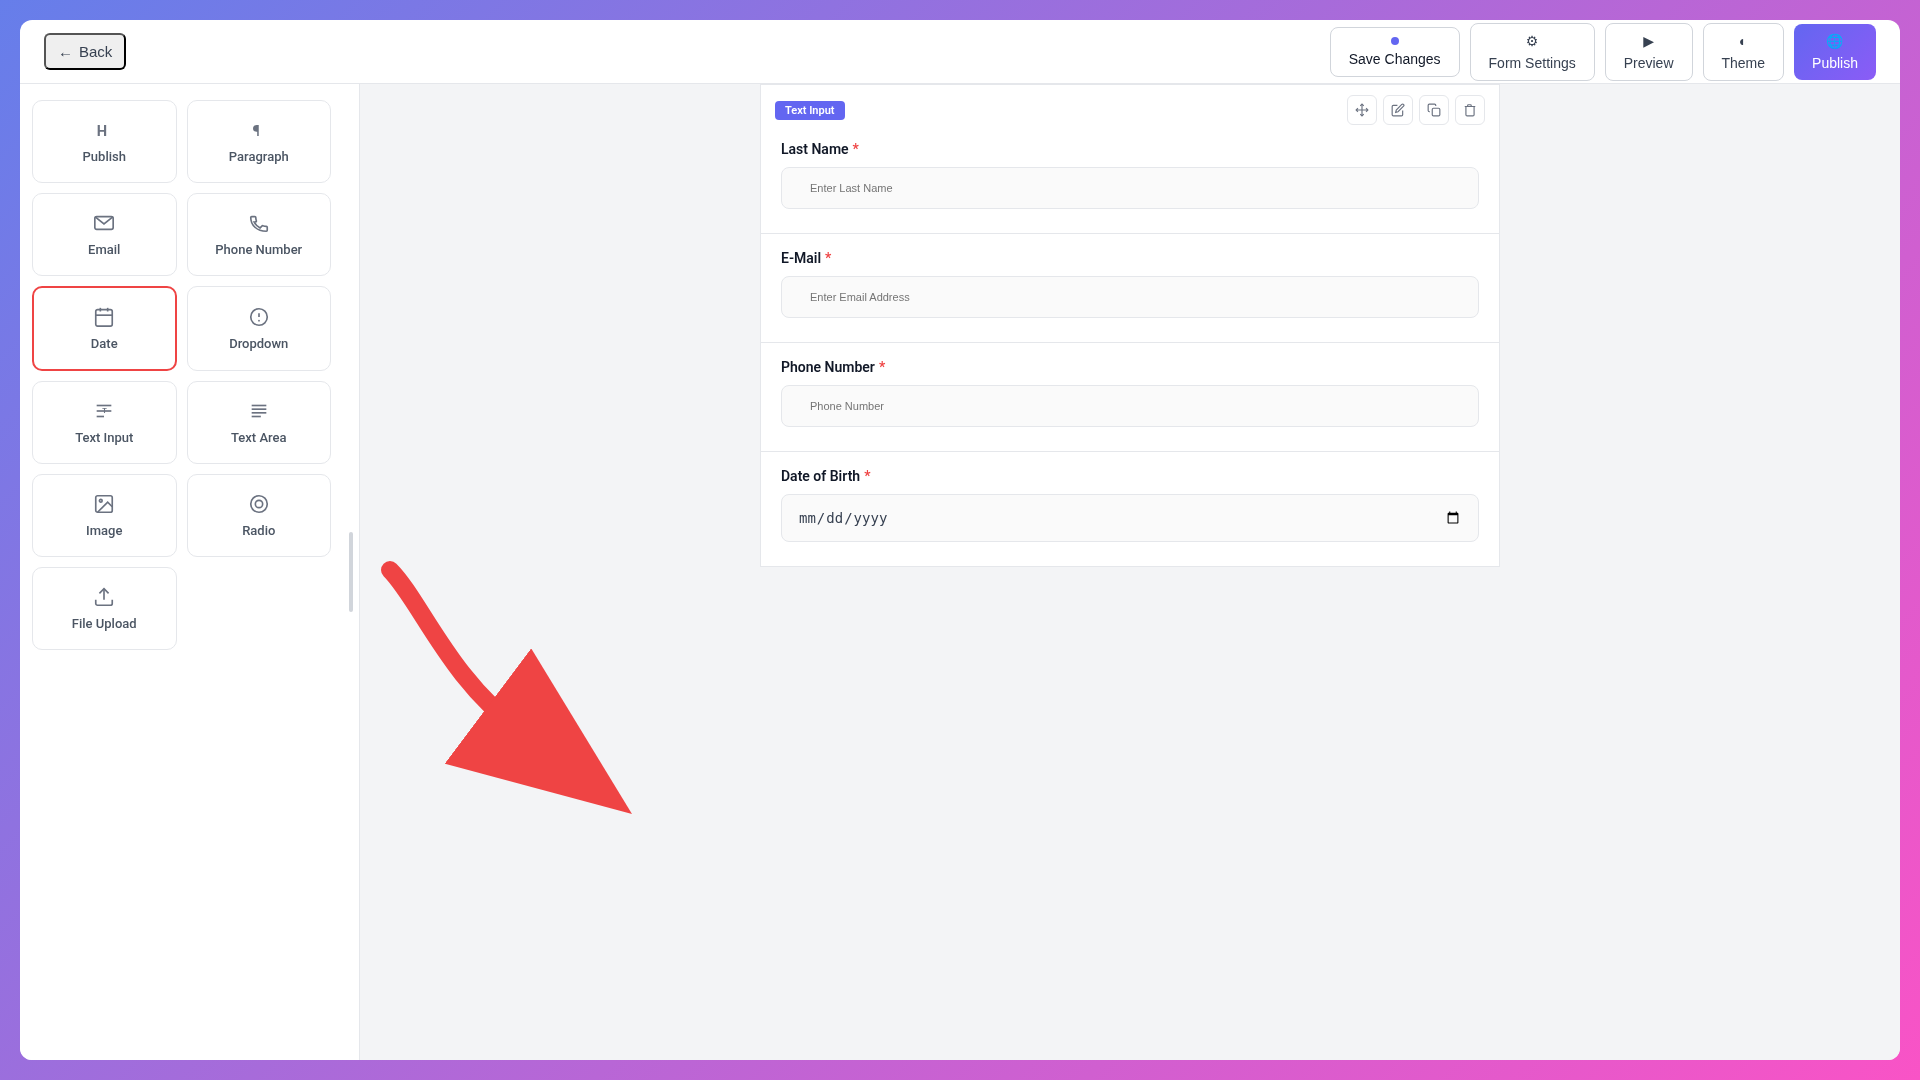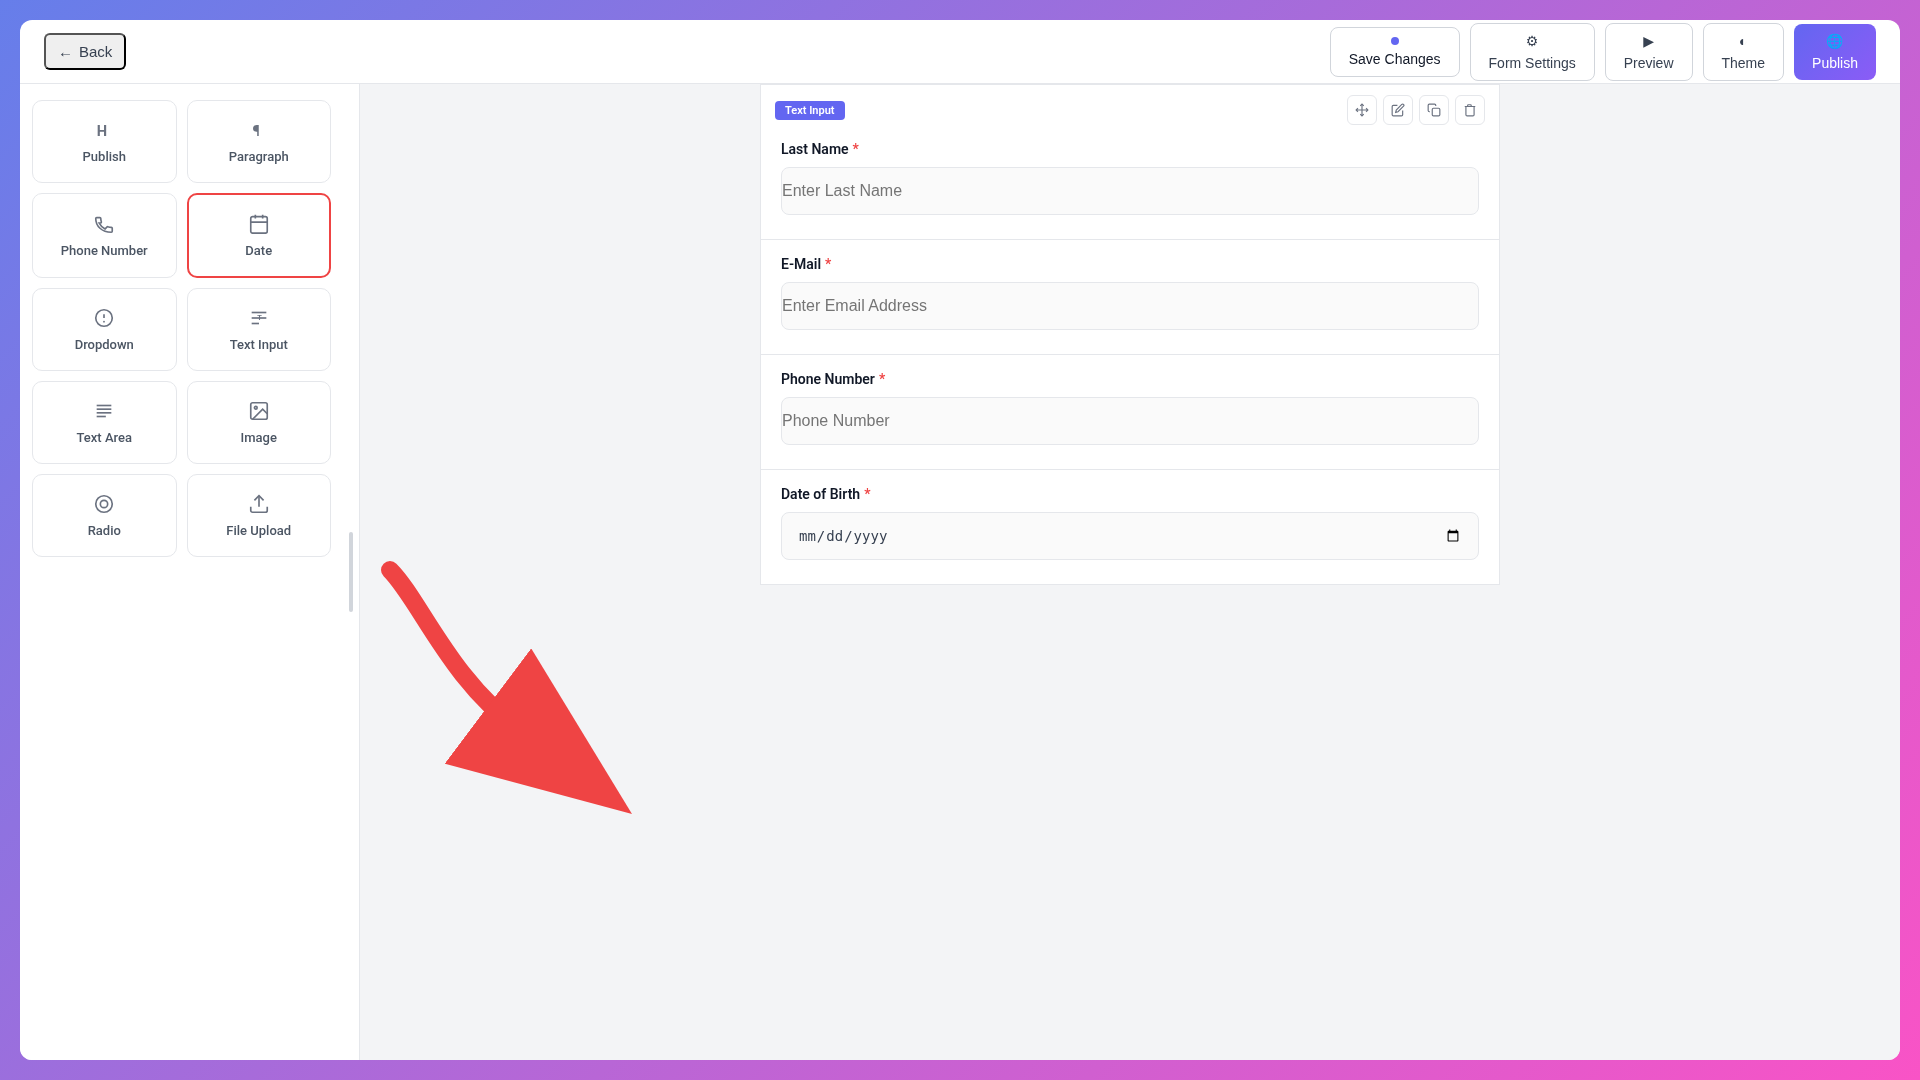--- a/index.html
+++ b/index.html
@@ -237,24 +237,24 @@
       gap: 4px;
     }
 
     .required-star {
       color: #ef4444;
       font-size: 14px;
     }
 
     .form-input {
       width: 100%;
-      padding: 14px 0;
+      padding: 14px 28px;
       border: 1.5px solid #e5e7eb;
       border-radius: 8px;
-      font-size: 16px;
+      font-size: 11px;
       color: #9ca3af;
       background: #fafafa;
       outline: none;
     }
 
     .form-block + .form-block {
       border-top: none;
     }
 
     
@@ -328,20 +328,27 @@
           <span>Publish</span>
         </div>
 
         <div class="sidebar-item">
           <svg viewBox="0 0 24 24">
               <text x="5" y="18" font-size="16" stroke="none" fill="#6b7280" font-weight="700">¶</text>
             </svg>
           <span>Paragraph</span>
         </div>
 
+        <div class="sidebar-item">
+          <svg viewBox="0 0 24 24">
+            <rect x="2" y="5" width="20" height="14" rx="2"></rect>
+            <polyline points="2,5 12,13 22,5"></polyline>
+          </svg>
+          <span>Email</span>
+        </div>
 
         <div class="sidebar-item">
           <svg viewBox="0 0 24 24">
             <path d="M6.6 10.8c1.4 2.8 3.8 5.1 6.6 6.6l2.2-2.2c.3-.3.7-.4 1-.2 1.1.4 2.3.6 3.6.6.6 0 1 .4 1 1V20c0 .6-.4 1-1 1C9.6 21 3 14.4 3 6c0-.6.4-1 1-1h3.5c.6 0 1 .4 1 1 0 1.3.2 2.5.6 3.6.1.3 0 .7-.2 1L6.6 10.8z"></path>
           </svg>
           <span>Phone Number</span>
         </div>
 
         <div class="sidebar-item active">
           <svg viewBox="0 0 24 24">

